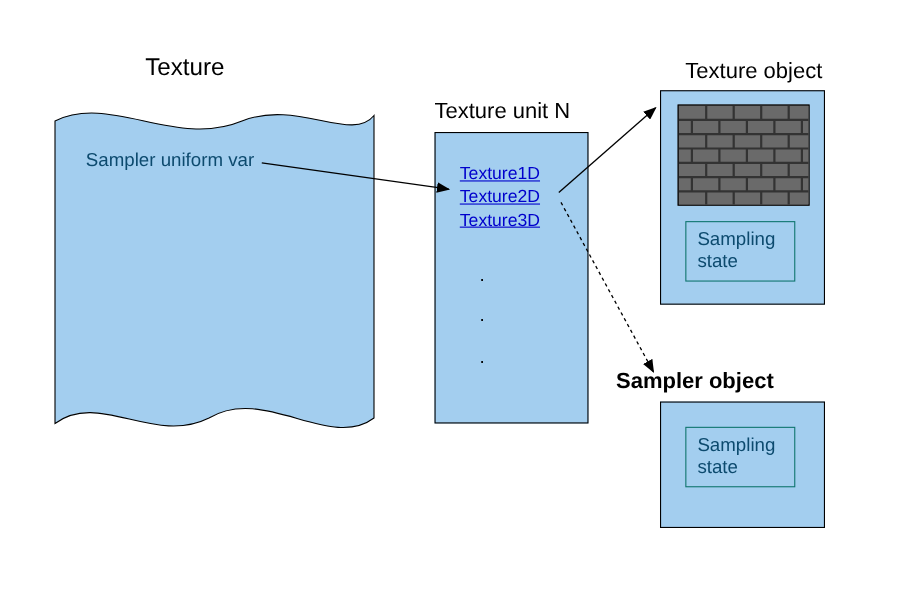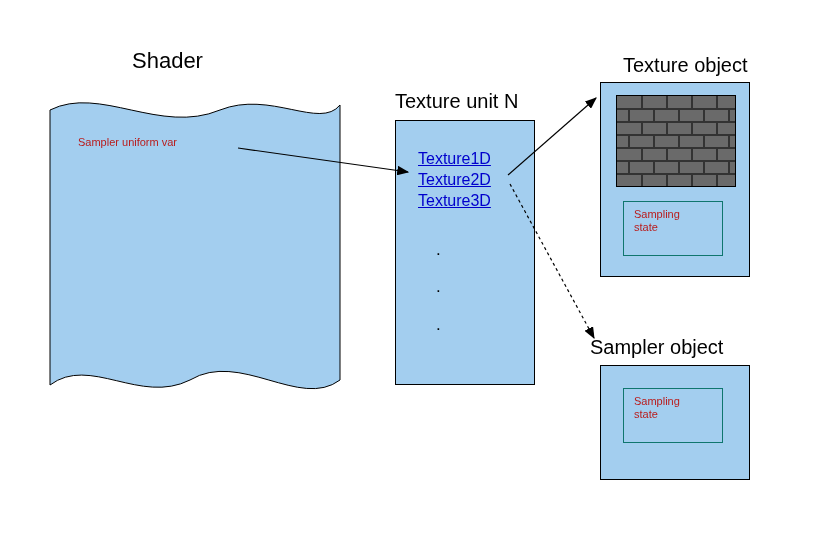--- a/index.html
+++ b/index.html
@@ -15,22 +15,22 @@
       background: #a3ceef;
       border: 1px solid #000;
     }
     .label {
       position: absolute;
       font-size: 20px;
       color: #000;
     }
     .small-label {
       position: absolute;
-      font-size: 11px;
-      color: #b91c1c;
+      font-size: 17px;
+      color: #0c4a6e;
     }
     .link-text {
       text-decoration: underline;
       color: #0000cc;
       display: block;
       line-height: 1.3;
     }
     .inner-box {
       background: #a3ceef;
       border: 1px solid #0f766e;
@@ -49,21 +49,21 @@
       height: 330px;
     }
     .shader-shape svg {
       width: 100%;
       height: 100%;
     }
   </style>
 </head>
 <body>
 
-<div class="label" style="left:132px; top:48px; font-size:22px;">Shader</div>
+<div class="label" style="left:132px; top:48px; font-size:22px;">Texture</div>
 
 <div class="shader-shape">
   <svg viewBox="0 0 310 330">
     <path d="M 10 30 
              C 60 5, 120 55, 180 30
              C 230 10, 280 50, 300 25
              L 300 300
              C 260 330, 200 270, 150 300
              C 100 325, 50 275, 10 305
              Z" fill="#a3ceef" stroke="#000" stroke-width="1"></path>
@@ -137,21 +137,21 @@
     </svg>
   </div>
 
   <div class="inner-box" style="left:22px; top:118px; width:100px; height:55px;">
     <div class="small-label" style="left:10px; top:6px; line-height:1.2;">
       <span>Sampling<br>state</span>
     </div>
   </div>
 </div>
 
-<div class="label" style="left:590px; top:336px;">Sampler object</div>
+<div class="label" style="left:560px; top:336px;font-weight:bold;">Sampler object</div>
 
 <div class="shape" style="left:600px; top:365px; width:150px; height:115px;">
   <div class="inner-box" style="left:22px; top:22px; width:100px; height:55px;">
     <div class="small-label" style="left:10px; top:6px; line-height:1.2;">
       <span>Sampling<br>state</span>
     </div>
   </div>
 </div>
 
 <svg class="arrow" style="left:0; top:0; width:816px; height:550px;">

